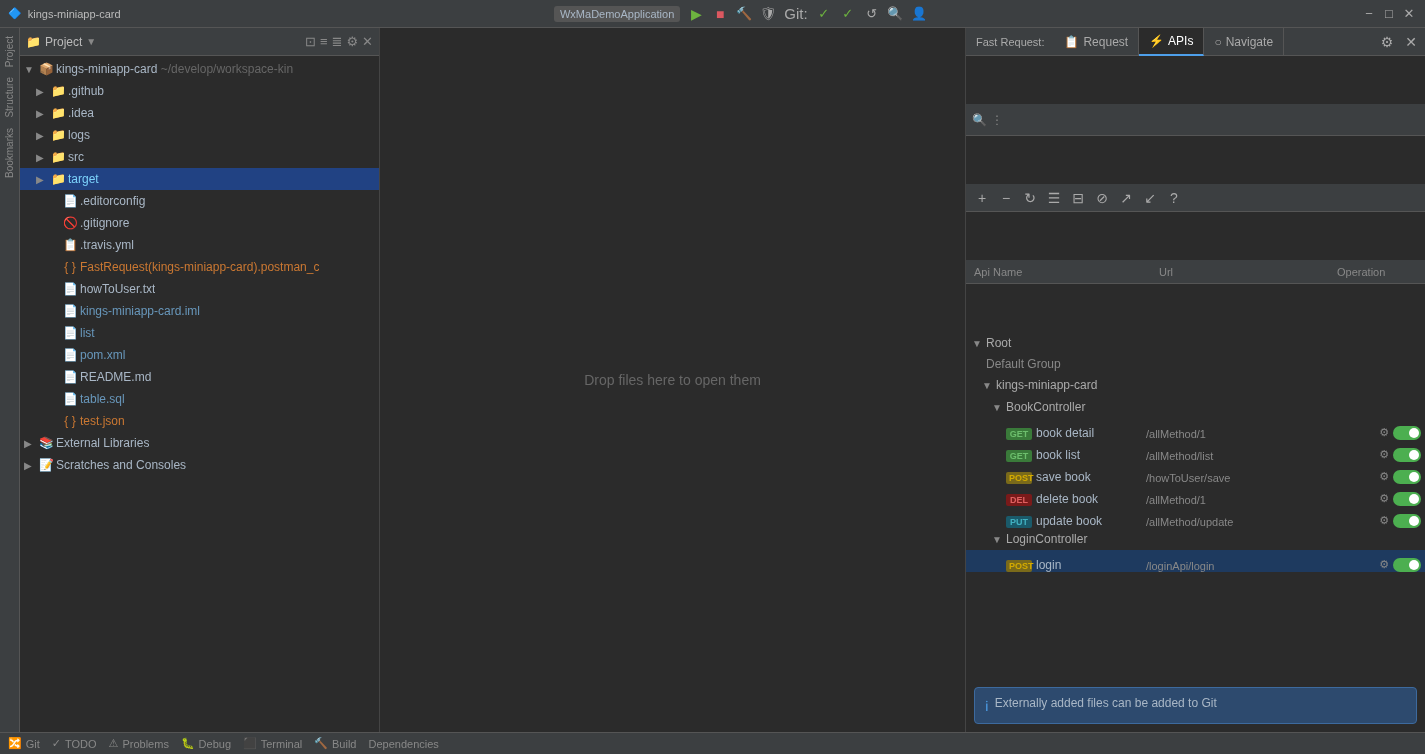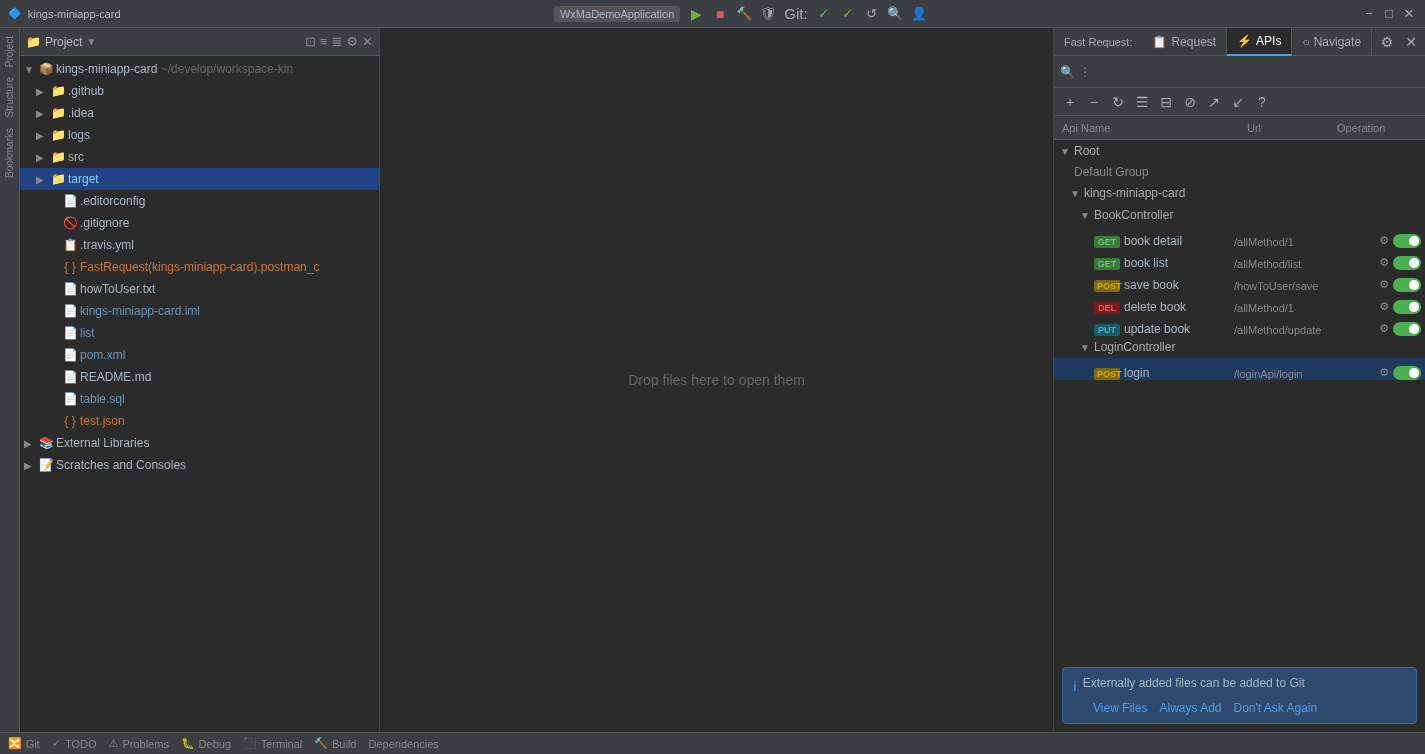--- a/index.html
+++ b/index.html
@@ -216,26 +216,27 @@
       color: #4e9fea;
       font-size: 14px;
     }
     .drop-files {
       font-size: 14px;
       color: #666;
     }
 
     
     .right-panel {
-      width: 372px;
+      width: 460px;
       background: #2b2b2b;
       display: flex;
       flex-direction: column;
       border-left: 1px solid #444;
       flex-shrink: 0;
+      gap: 48px;
     }
 
     
     .tab-bar {
       height: 28px;
       background: #3c3f41;
       display: flex;
       align-items: center;
       border-bottom: 1px solid #555;
       flex-shrink: 0;
@@ -845,25 +846,20 @@
           <div class="api-toggle"></div>
         </div>
       </div>
     </div>
 
     <div class="git-notification">
       <div class="git-notif-top">
         <span class="git-notif-icon">ℹ</span>
         <span class="git-notif-text">Externally added files can be added to Git</span>
       </div>
-      <div class="git-notif-actions">
-        <a class="git-notif-link">View Files</a>
-        <a class="git-notif-link">Always Add</a>
-        <a class="git-notif-link">Don't Ask Again</a>
-      </div>
     </div>
   </div>
 </div>
 
 <div class="status-bar">
   <div class="status-item">
     <span>🔀</span>
     <span>Git</span>
   </div>
   <div class="status-item">

